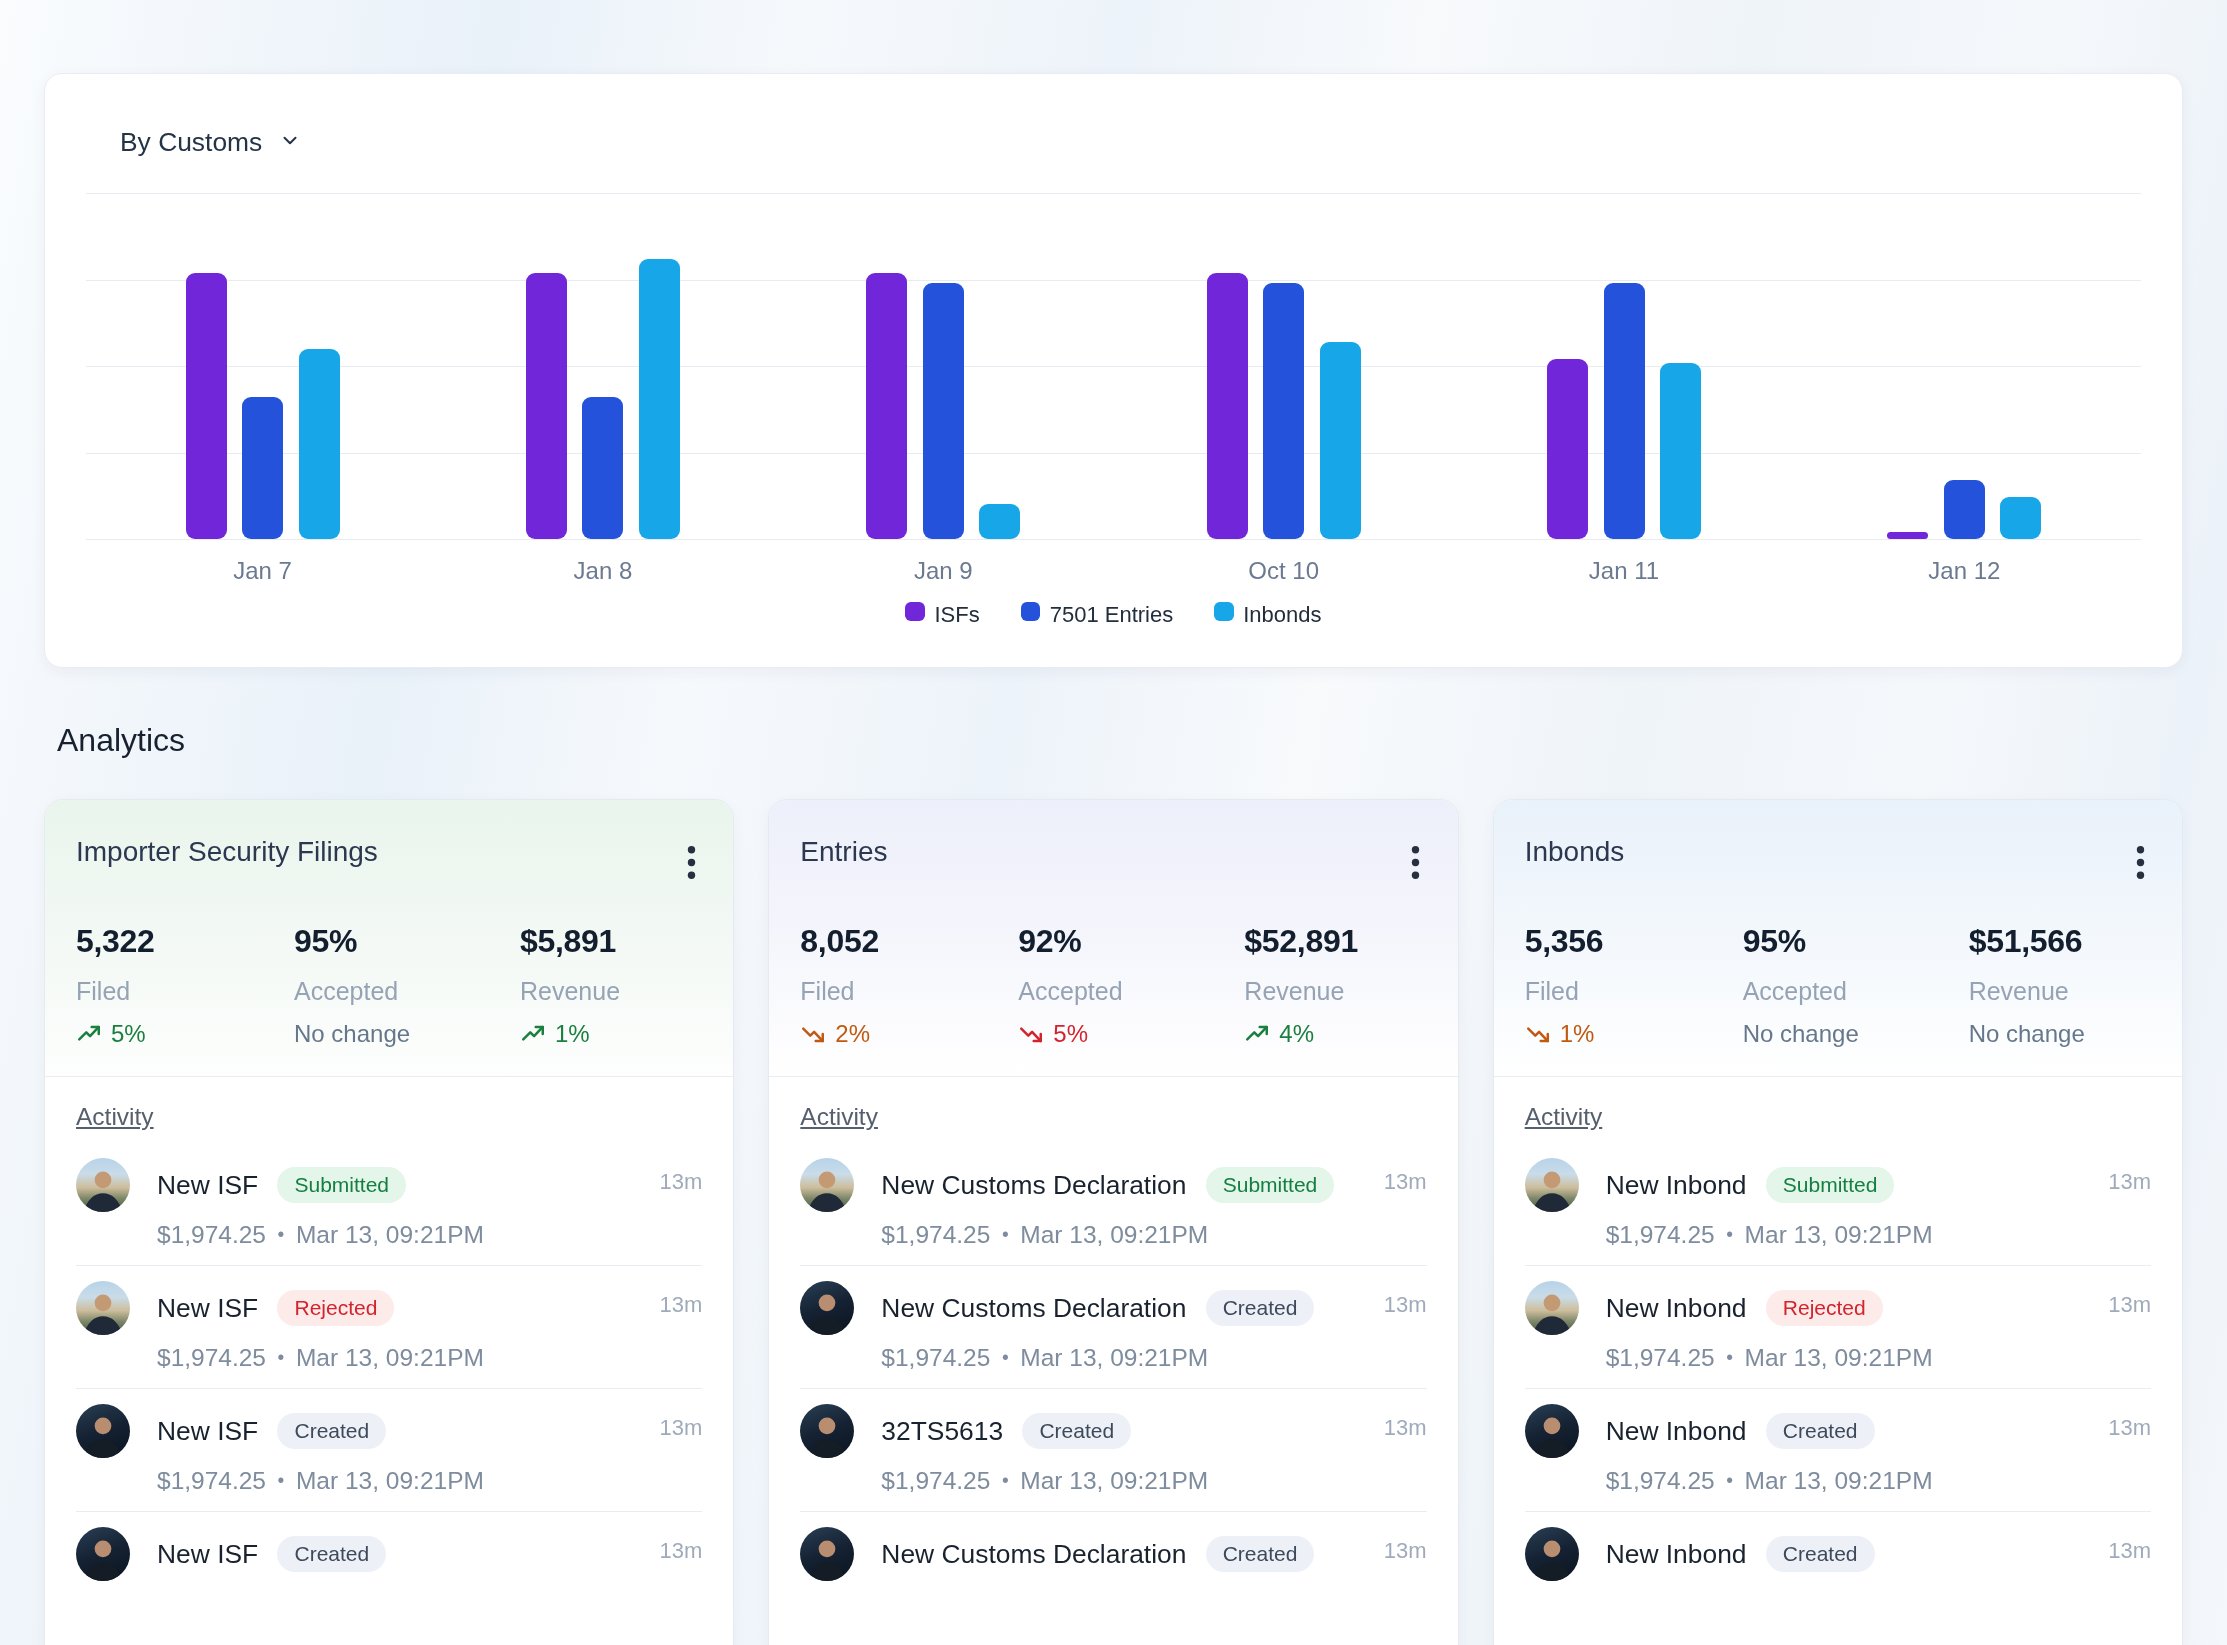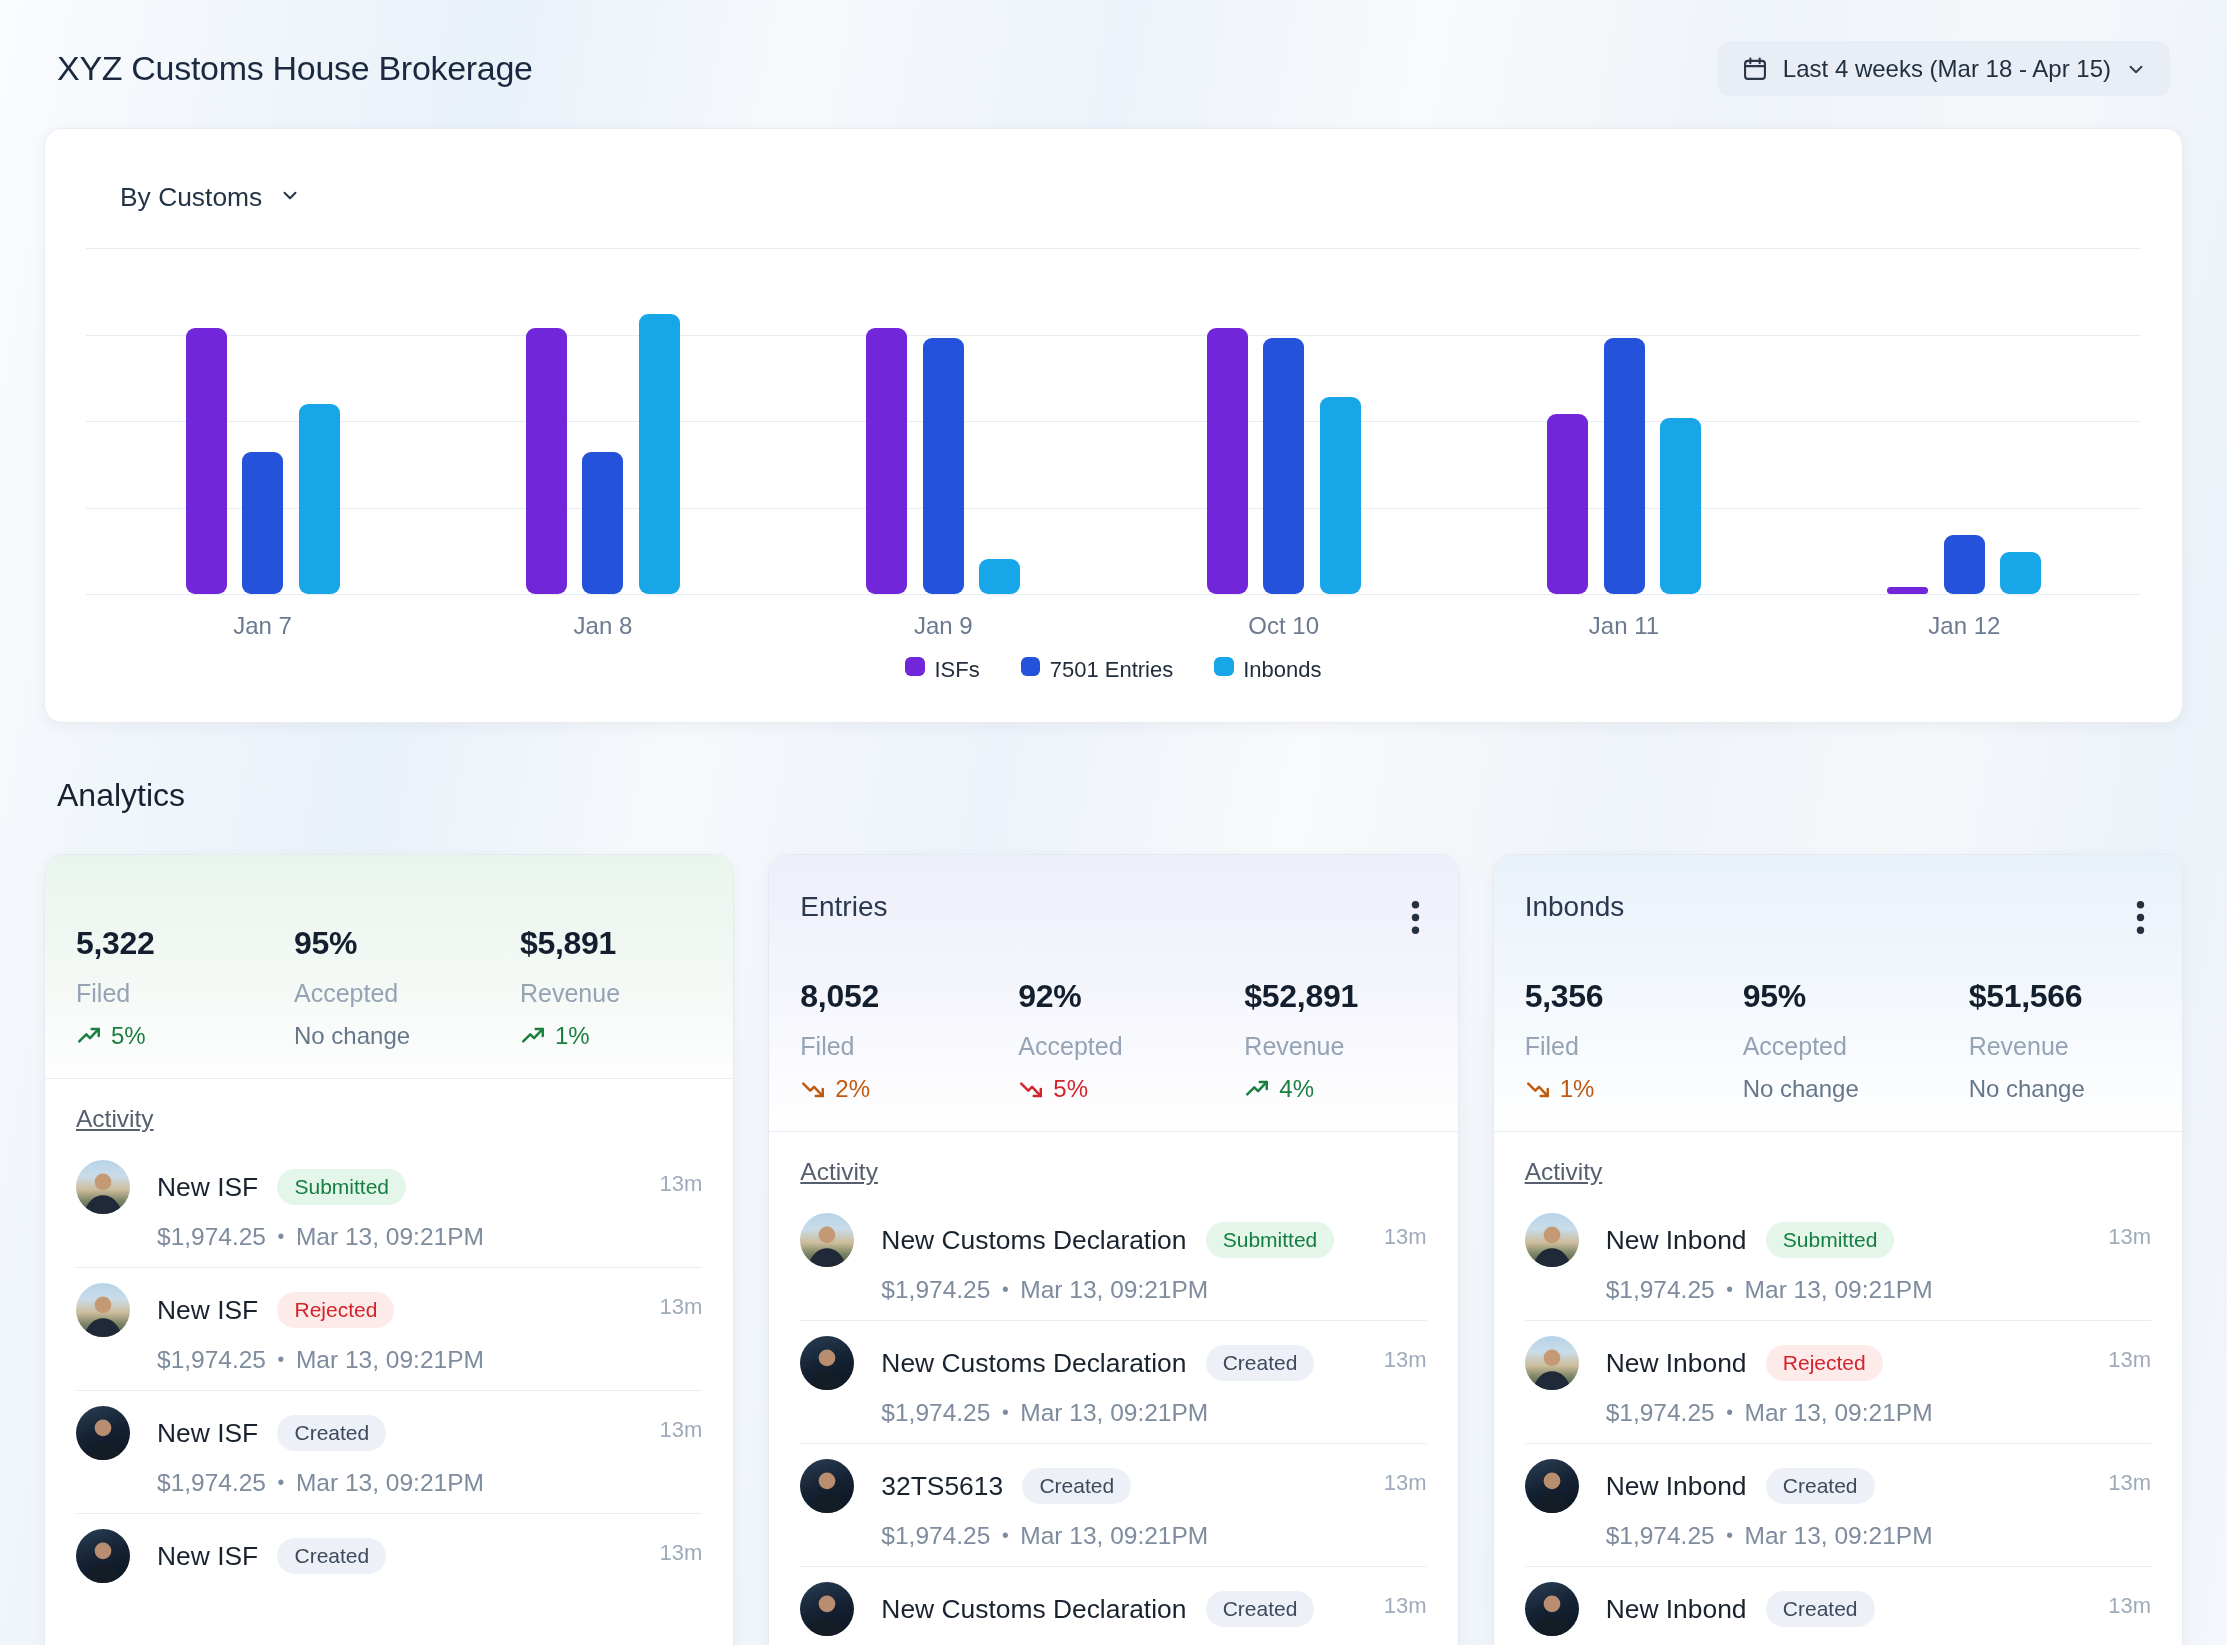--- a/index.html
+++ b/index.html
@@ -86,39 +86,20 @@
   .badge[data-kind="neutral"]{background:#edf1f7;color:#3e4a5b;}
   .row-sub{margin-top:9px;font-size:24.5px;color:#7e8c9e;display:flex;align-items:center;gap:11.6px;}
   .row-sub .dot{font-size:19.3px;color:#7e8c9e;}
   .row-time{position:absolute;right:0;top:26px;font-size:22px;color:#9fabbb;}
 </style>
 </head>
 <body>
 
 <div class="page">
 
-  <div class="topbar">
-    <div class="page-title">XYZ Customs House Brokerage</div>
-    <button class="date-chip">
-      <span>
-        <svg width="28" height="28" viewBox="0 0 24 24" fill="none" stroke="#2a3547" stroke-width="1.8" stroke-linecap="round">
-          <rect x="3.5" y="5" width="17" height="15.5" rx="2.5"></rect>
-          <line x1="8" y1="3" x2="8" y2="7"></line>
-          <line x1="16" y1="3" x2="16" y2="7"></line>
-          <line x1="3.5" y1="9.5" x2="20.5" y2="9.5"></line>
-        </svg>
-      </span>
-      <span>Last 4 weeks (Mar 18 - Apr 15)</span>
-      <span>
-        <svg width="22" height="22" viewBox="0 0 24 24" fill="none" stroke="#33404f" stroke-width="2.2" stroke-linecap="round" stroke-linejoin="round">
-          <polyline points="6,9.5 12,15.5 18,9.5"></polyline>
-        </svg>
-      </span>
-    </button>
-  </div>
 
   <div class="card-shell">
     <button class="filter-btn">
       <span>By Customs</span>
       <span>
         <svg width="22" height="22" viewBox="0 0 24 24" fill="none" stroke="#243447" stroke-width="2.2" stroke-linecap="round" stroke-linejoin="round">
           <polyline points="6,9.5 12,15.5 18,9.5"></polyline>
         </svg>
       </span>
     </button>
@@ -190,20 +171,30 @@
       </div>
     </div>
   </div>
 
   <div class="section-title">Analytics</div>
 
   <div class="cards">
 
     <div class="card" data-accent="green">
       <div class="card-top">
+        <div class="card-head">
+          <div class="card-title">Importer Security Filings</div>
+          <button class="kebab">
+            <svg width="9" height="37" viewBox="0 0 6 26">
+                <circle cx="3" cy="4" r="2.6" fill="#26303f"></circle>
+                <circle cx="3" cy="13" r="2.6" fill="#26303f"></circle>
+                <circle cx="3" cy="22" r="2.6" fill="#26303f"></circle>
+              </svg>
+          </button>
+        </div>
         <div class="stats">
           <div class="stat">
             <div class="stat-value">5,322</div>
             <div class="stat-label">Filed</div>
             <div class="trend" data-trend="up" style="color: rgb(26, 127, 63);">
               <svg class="arrow-up" width="26" height="26" viewBox="0 0 24 24" fill="none" stroke="currentColor" stroke-width="2.3" stroke-linecap="round" stroke-linejoin="round">
                   <path d="M3 17 L9.5 10.5 L13 14 L21 5.5"></path>
                   <path d="M14.5 5.5 L21 5.5 L21 12"></path>
                 </svg>
 

